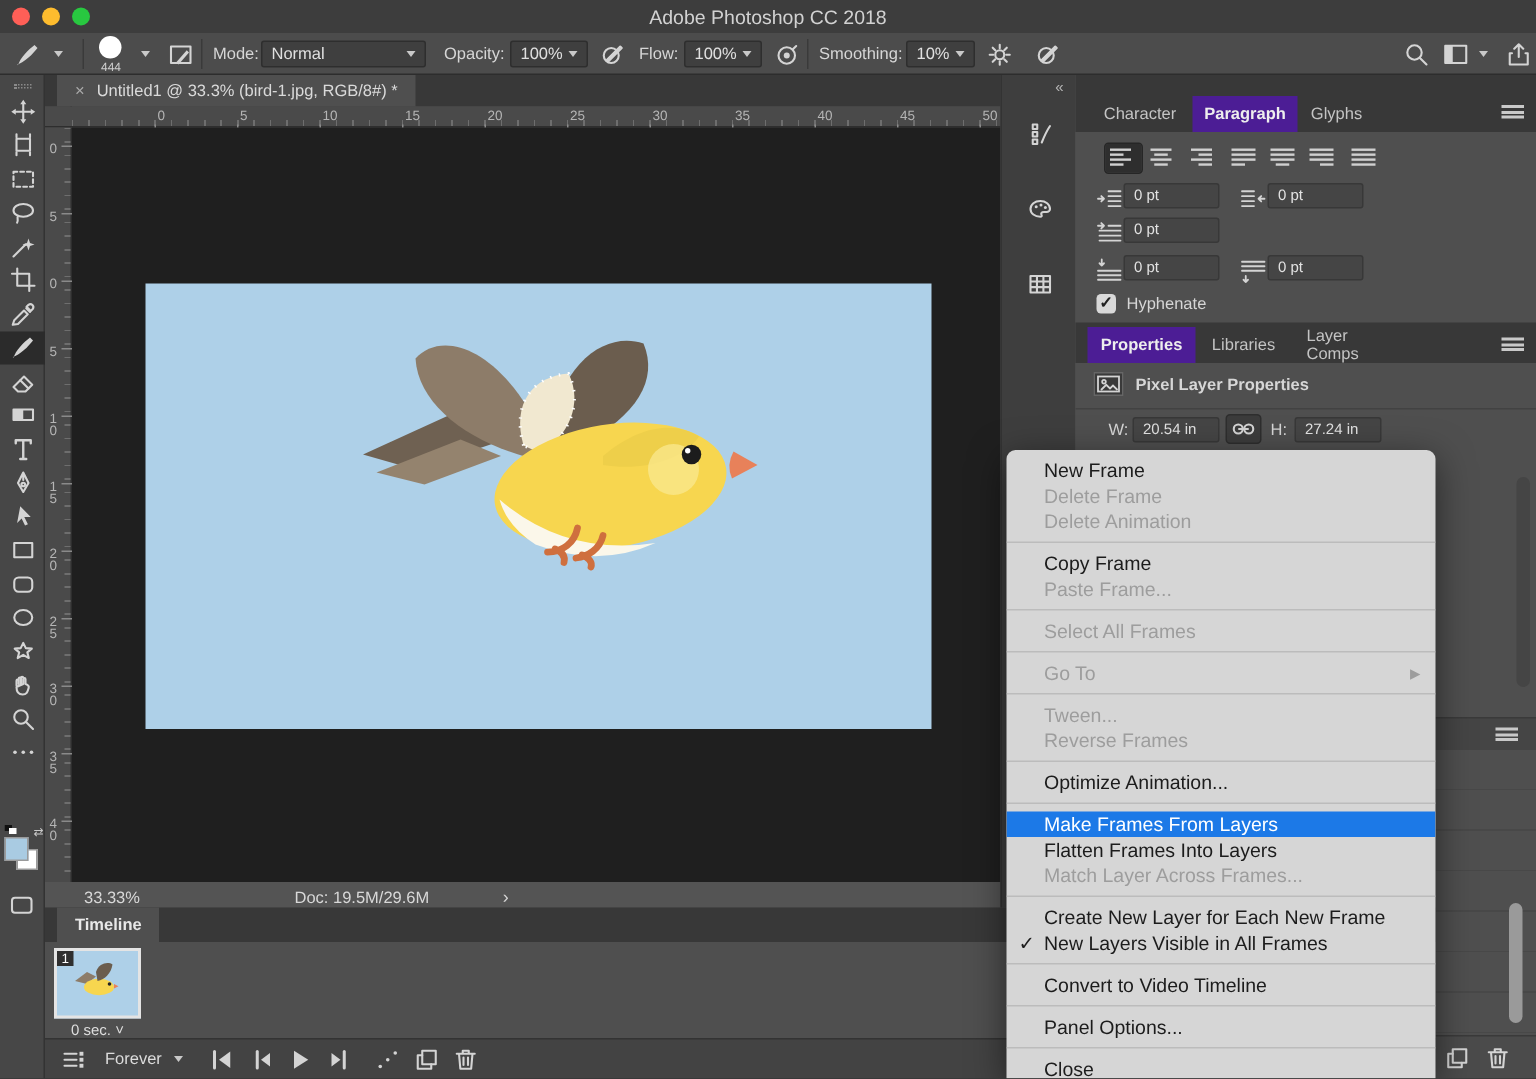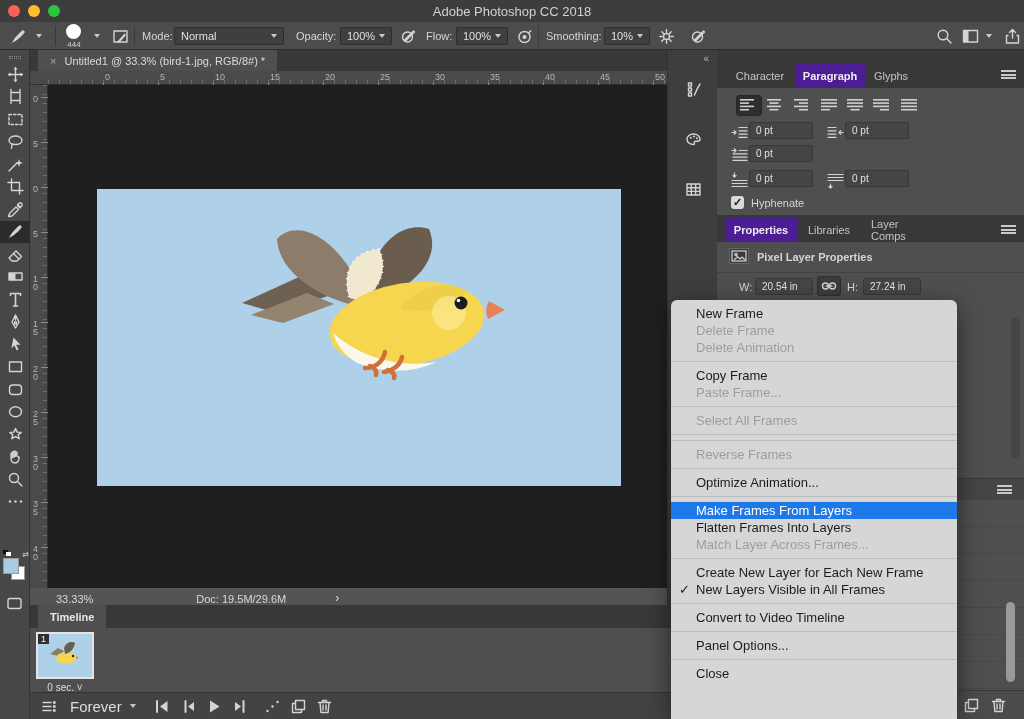--- a/index.html
+++ b/index.html
@@ -98,21 +98,21 @@
   
   #timeline { position:absolute; left:30px; top:605px; width:927px; height:114px; }
   #tltabbar { position:absolute; left:0; top:0; width:927px; height:23px; background:#383838; }
   #tltab { position:absolute; left:8px; top:0; height:23px; background:#4f4f4f; display:flex; align-items:center;
            padding:0 12px; font-size:11px; font-weight:bold; color:#e8e8e8; }
   #tlbody { position:absolute; left:0; top:23px; width:927px; height:64px; background:#4f4f4f; }
   #frame1 { position:absolute; left:6px; top:4px; width:58px; height:47px; border:2px solid #e4e4e4; background:#aed0e8; }
   #framenum { position:absolute; left:0; top:0; background:#2f2f2f; color:#fff; font-size:9px; padding:0 3px; }
   #framedelay { position:absolute; left:6px; top:54px; width:58px; text-align:center; font-size:10px; color:#dedede; }
   #tlcontrols { position:absolute; left:0; top:87px; width:927px; height:27px; background:#434343; border-top:1px solid #333;
-                display:flex; align-items:center; font-size:15px; }
+                display:flex; align-items:center; font-size:11px; }
   .tlbtn { display:flex; align-items:center; justify-content:center; width:26px; height:27px; }
 
   
   #menu { position:absolute; left:671px; top:300px; width:286px; height:419px; background:#d6d6d6;
           border-radius:6px 6px 0 0; box-shadow:0 6px 24px rgba(0,0,0,.5); padding-top:5px; overflow:hidden; z-index:50; }
   .mi { height:17px; line-height:17px; font-size:13px; color:#1c1c1c; padding-left:25px; position:relative;
         white-space:nowrap; }
   .mi.dis { color:#9d9d9d; }
   .mi.hl { background:#1c79e7; color:#fff; }
   .mi .chk { position:absolute; left:8px; }
@@ -668,21 +668,23 @@
   <div id="menu">
       <div class="mi"><span>New Frame</span></div>
       <div class="mi dis"><span>Delete Frame</span></div>
       <div class="mi dis"><span>Delete Animation</span></div>
       <div class="msep"></div>
       <div class="mi"><span>Copy Frame</span></div>
       <div class="mi dis"><span>Paste Frame...</span></div>
       <div class="msep"></div>
       <div class="mi dis"><span>Select All Frames</span></div>
       <div class="msep"></div>
-      <div class="msep"></div>
+      <div class="mi dis"><span>Go To</span><span class="sub">▶</span></div>
+      <div class="msep"></div>
+      <div class="mi dis"><span>Tween...</span></div>
       <div class="mi dis"><span>Reverse Frames</span></div>
       <div class="msep"></div>
       <div class="mi"><span>Optimize Animation...</span></div>
       <div class="msep"></div>
       <div class="mi hl"><span>Make Frames From Layers</span></div>
       <div class="mi"><span>Flatten Frames Into Layers</span></div>
       <div class="mi dis"><span>Match Layer Across Frames...</span></div>
       <div class="msep"></div>
       <div class="mi"><span>Create New Layer for Each New Frame</span></div>
       <div class="mi"><span class="chk">✓</span><span>New Layers Visible in All Frames</span></div>

